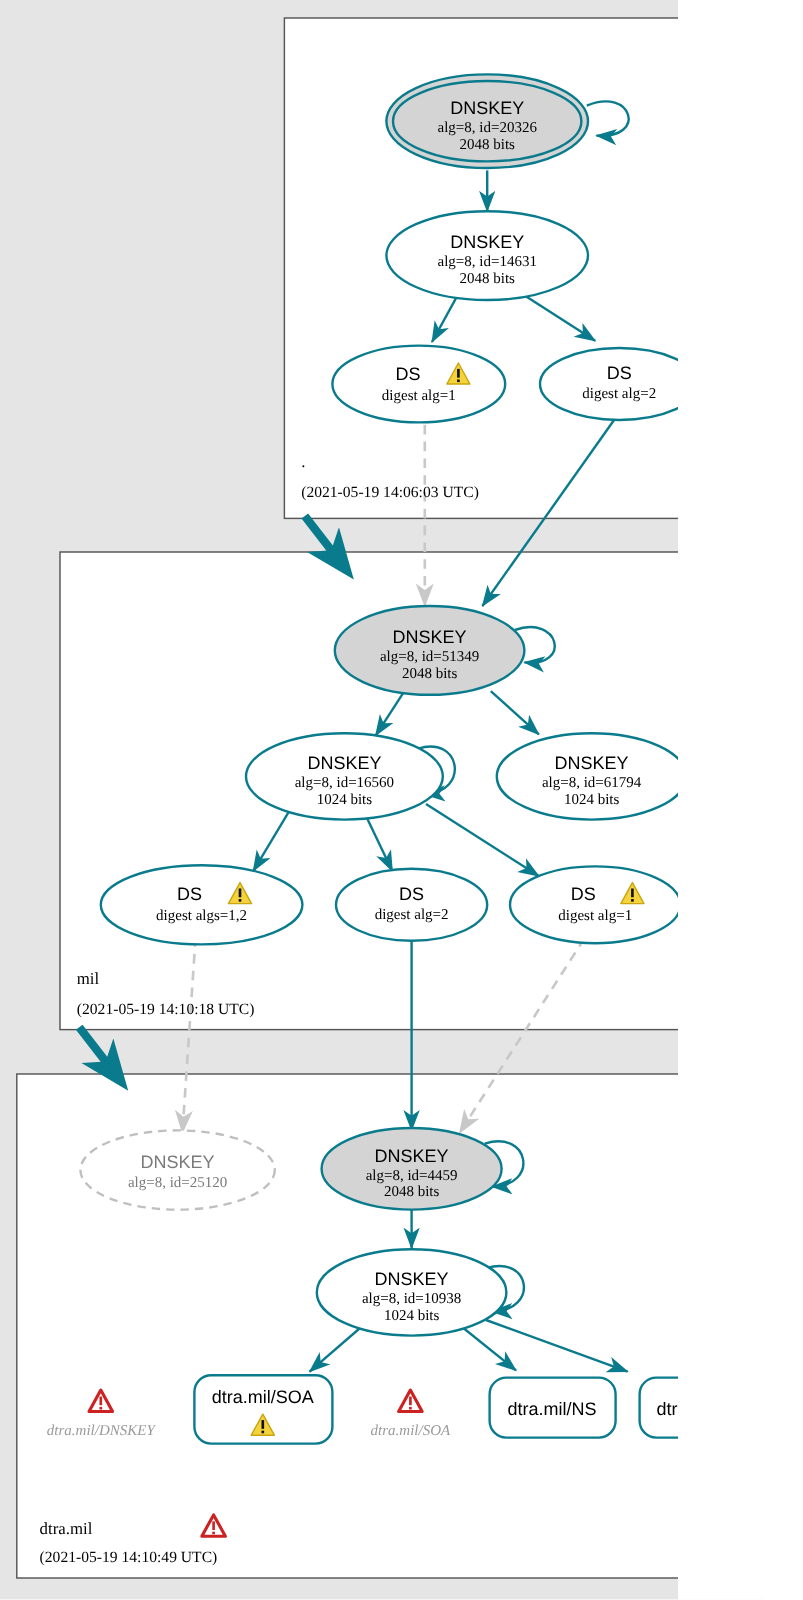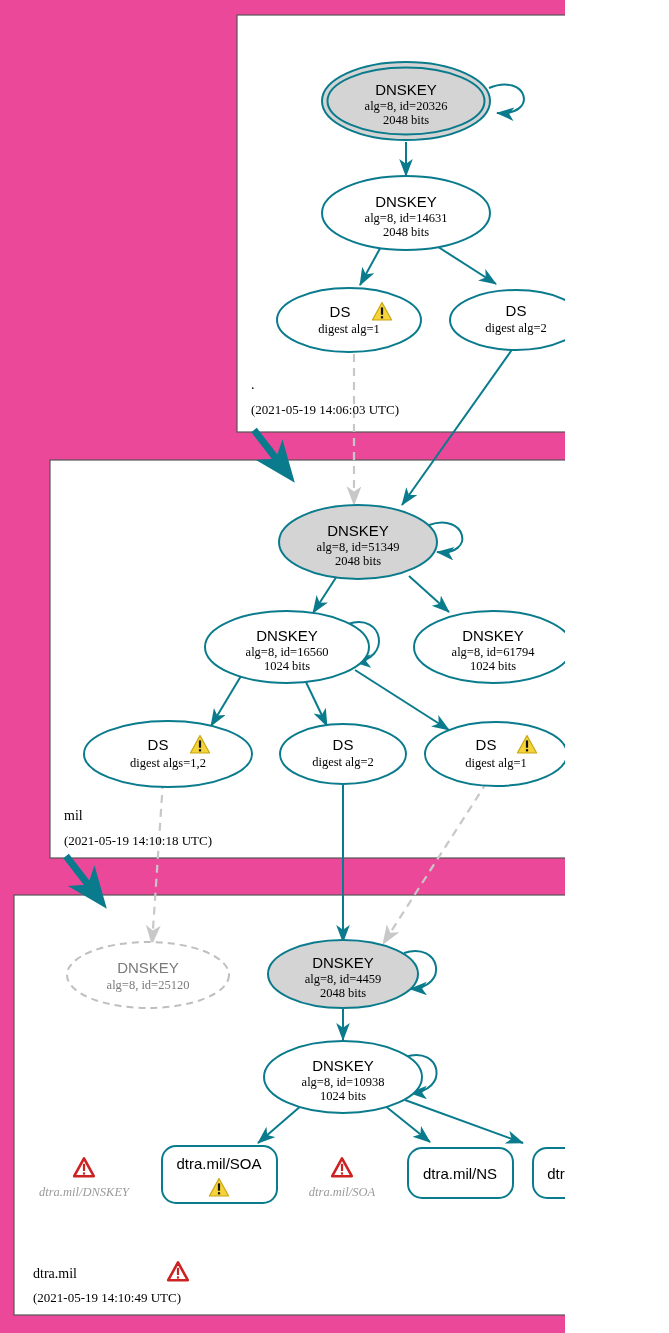--- a/index.html
+++ b/index.html
@@ -4,21 +4,21 @@
 <style>
   html, body {
     margin: 0;
     padding: 0;
     background: #ffffff;
   }
   #canvas {
     position: relative;
     width: 565px;
     height: 1333px;
-    background: #ec4899;
+    background: #e5e5e5;
     font-family: "Liberation Sans", sans-serif;
     overflow: hidden;
   }
   svg.layer {
     position: absolute;
     top: 0;
     left: 0;
     width: 669px;
     height: 1333px;
   }

